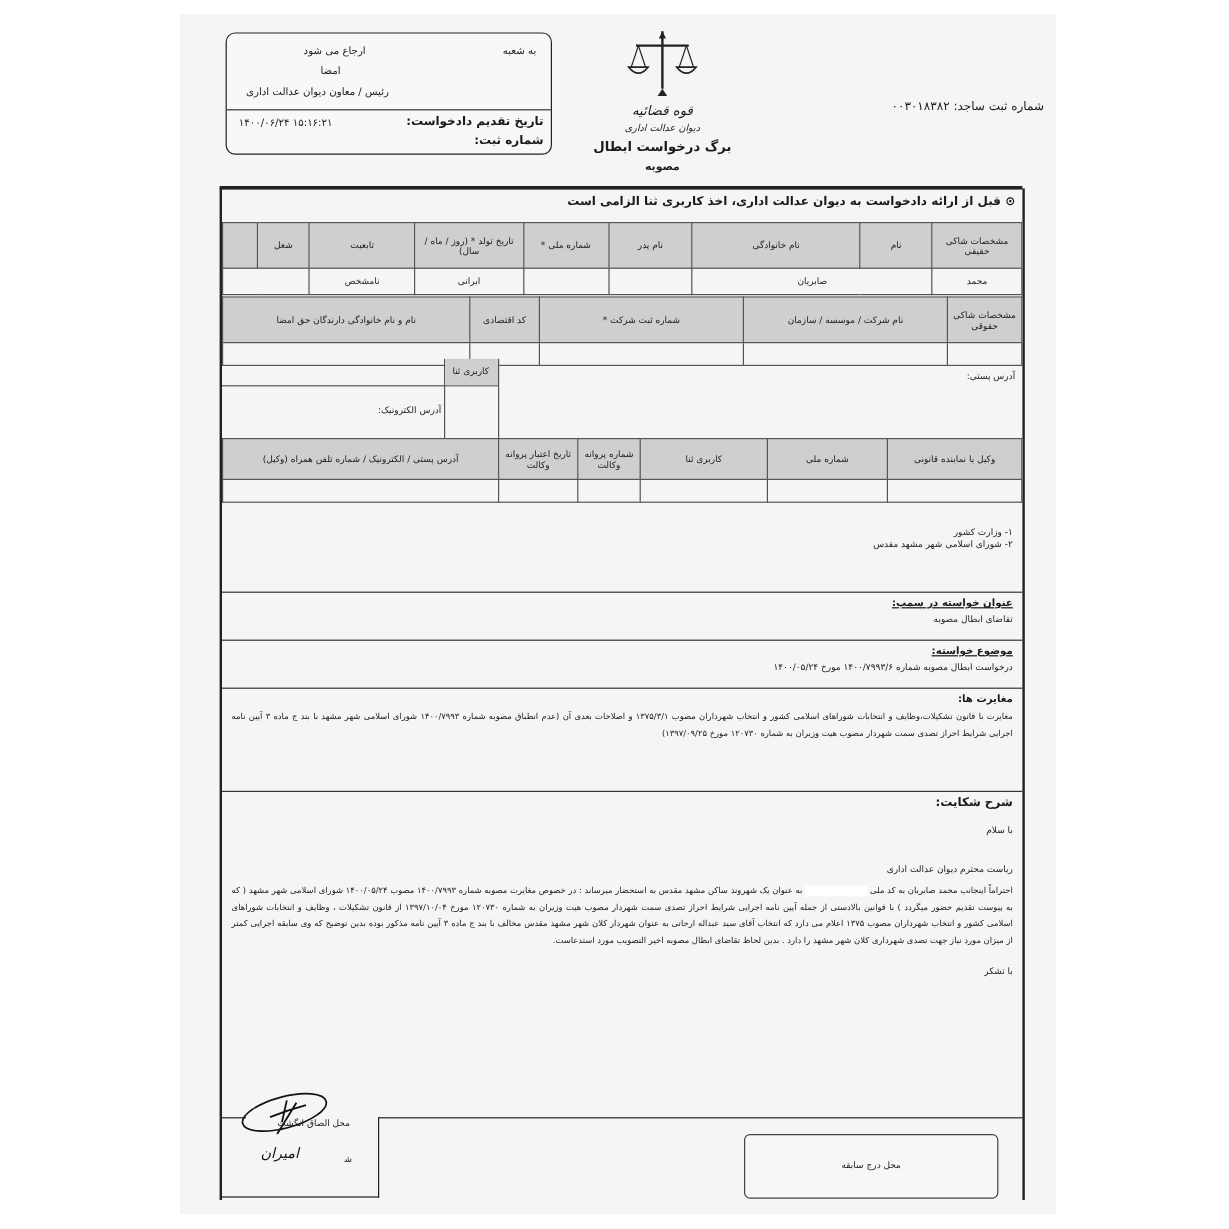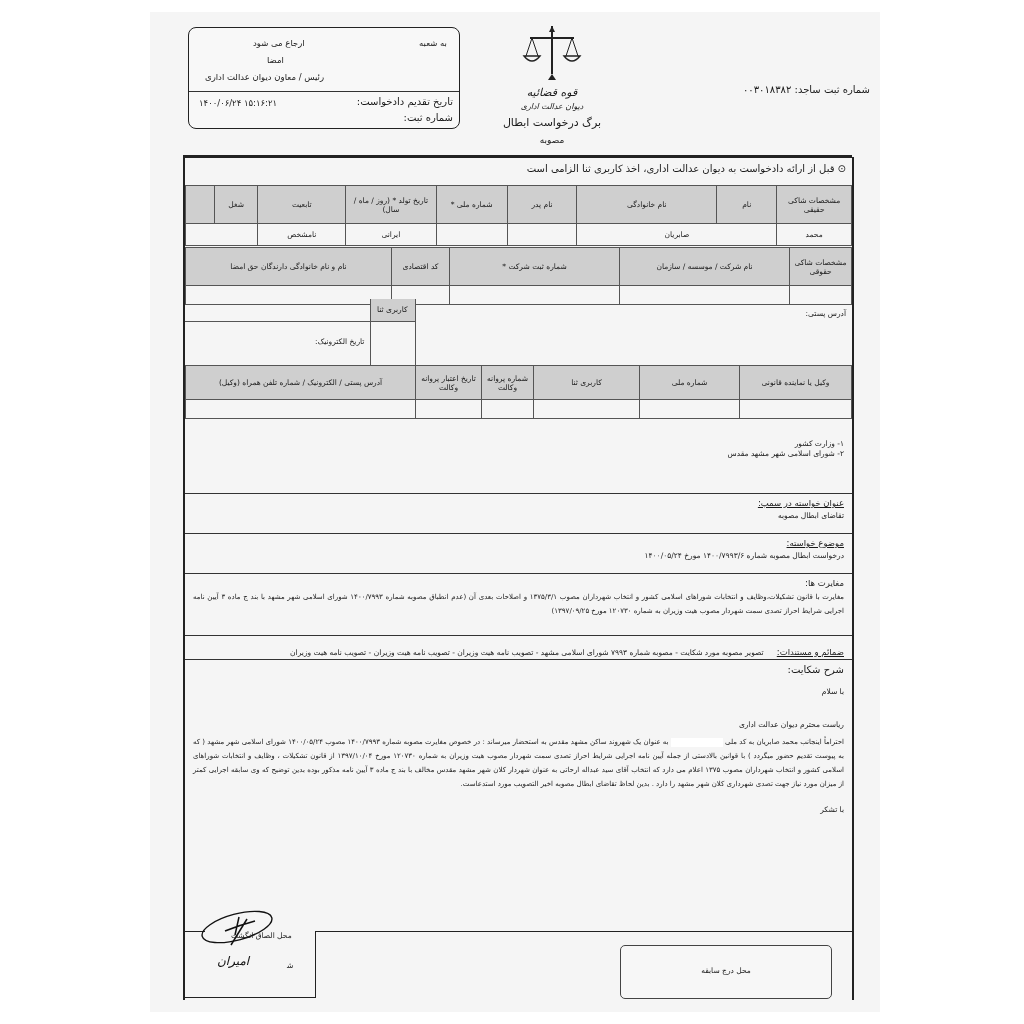--- a/index.html
+++ b/index.html
@@ -7,21 +7,21 @@
          font-family:"DejaVu Sans", sans-serif; color:#1a1a1a; }
   .page { position:absolute; left:150px; top:12px; width:730px; height:1000px; background:#f5f5f5; }
   .rtl { direction:rtl; }
   .abs { position:absolute; }
   
   .topbox { position:absolute; left:38px; top:15px; width:270px; height:100px; border:1.6px solid #222; border-radius:8px; background:#f8f8f8; }
   .topbox .sep { position:absolute; left:0; right:0; top:63px; border-top:1.2px solid #333; }
   .tiny { font-size:7.5px; }
   .small { font-size:8.5px; }
   .med { font-size:10px; }
-  .bold { font-weight:normal; }
+  .bold { font-weight:bold; }
   
   .emblem { position:absolute; left:372px; top:12px; width:60px; height:60px; }
   
   .frame { position:absolute; left:33px; top:145px; width:667px; height:843px; border-left:2px solid #222; border-right:2px solid #222; }
   .frame-top { position:absolute; left:33px; top:143px; width:669px; border-top:3px solid #222; }
   table.grid { border-collapse:collapse; width:100%; direction:rtl; table-layout:fixed; }
   table.grid td { border:1px solid #555; font-size:7.5px; text-align:center; padding:1px 2px; height:16px; }
   table.grid td.hd { background:#cfcfcf; }
   .section { position:absolute; left:0; right:0; border-top:1.4px solid #333; direction:rtl; padding:4px 8px; box-sizing:border-box; }
   .u { text-decoration:underline; }
@@ -140,21 +140,21 @@
       </tbody>
         </table>
     </div>
 
     <div class="abs" style="left:0; right:0; top:142px; height:66px; border-bottom:1px solid #555;">
       <div class="abs" style="left:230px; top:0; width:1px; height:66px; background:#555;"></div>
       <div class="abs" style="left:185px; top:0; width:1px; height:66px; background:#555;"></div>
       <div class="abs" style="left:0; top:22px; width:230px; height:1px; background:#555;"></div>
       <div class="abs hd" style="left:186px; top:0; width:44px; height:22px; background:#cfcfcf;"></div>
       <span class="abs rtl tiny" style="left:192px; top:6px;">کاربری ثنا</span>
-      <span class="abs rtl tiny" style="left:130px; top:38px;">تاریخ الکترونیک:</span>
+      <span class="abs rtl tiny" style="left:130px; top:38px;">آدرس الکترونیک:</span>
       <span class="abs rtl tiny" style="right:6px; top:10px;">آدرس پستی:</span>
     </div>
 
     <div class="abs" style="left:0; right:0; top:208px;">
       <table class="grid">
         <colgroup>
             <col style="width:112px">
             <col style="width:100px">
             <col style="width:106px">
             <col style="width:52px">
@@ -195,24 +195,20 @@
     <div class="section" style="top:376px; height:40px;">
       <div class="bold small u">موضوع خواسته:</div>
       <div class="tiny" style="margin-top:3px;">درخواست ابطال مصوبه شماره ۱۴۰۰/۷۹۹۳/۶ مورخ ۱۴۰۰/۰۵/۲۴</div>
     </div>
 
     <div class="section" style="top:416px; height:62px;">
       <div class="bold small">مغایرت ها:</div>
       <div class="para" style="margin-top:2px;">مغایرت با قانون تشکیلات،وظایف و انتخابات شوراهای اسلامی کشور و انتخاب شهرداران مصوب ۱۳۷۵/۳/۱ و اصلاحات بعدی آن (عدم انطباق مصوبه شماره ۱۴۰۰/۷۹۹۳ شورای اسلامی شهر مشهد با بند ج ماده ۳ آیین نامه اجرایی شرایط احراز تصدی سمت شهردار مصوب هیت وزیران به شماره ۱۲۰۷۳۰ مورخ ۱۳۹۷/۰۹/۲۵)</div>
     </div>
 
-    <div class="section" style="top:478px; height:24px;">
-      <span class="bold small u">ضمائم و مستندات:</span>
-      <span class="tiny" style="margin-right:8px;">تصویر مصوبه مورد شکایت - مصوبه شماره ۷۹۹۳ شورای اسلامی مشهد - تصویب نامه هیت وزیران - تصویب نامه هیت وزیران - تصویب نامه هیت وزیران</span>
-    </div>
 
     <div class="section" style="top:502px; height:240px;">
       <div class="bold med">شرح شکایت:</div>
       <div class="tiny" style="margin-top:12px;">با سلام</div>
       <div class="tiny" style="margin-top:24px;">ریاست محترم دیوان عدالت اداری</div>
       <div class="para" style="margin-top:6px;">
         <span>احتراماً اینجانب محمد صابریان به کد ملی</span>
         <span class="redact"></span>
         <span>به عنوان یک شهروند ساکن مشهد مقدس به استحضار میرساند : در خصوص مغایرت مصوبه شماره ۱۴۰۰/۷۹۹۳ مصوب ۱۴۰۰/۰۵/۲۴ شورای اسلامی شهر مشهد ( که به پیوست تقدیم حضور میگردد ) با قوانین بالادستی از جمله آیین نامه اجرایی شرایط احراز تصدی سمت شهردار مصوب هیت وزیران به شماره ۱۲۰۷۳۰ مورخ ۱۳۹۷/۱۰/۰۴ از قانون تشکیلات ، وظایف و انتخابات شوراهای اسلامی کشور و انتخاب شهرداران مصوب ۱۳۷۵ اعلام می دارد که انتخاب آقای سید عبداله ارحاتی به عنوان شهردار کلان شهر مشهد مقدس مخالف با بند ج ماده ۳ آیین نامه مذکور بوده بدین توضیح که وی سابقه اجرایی کمتر از میزان مورد نیاز جهت تصدی شهرداری کلان شهر مشهد را دارد . بدین لحاظ تقاضای ابطال مصوبه اخیر التصویب مورد استدعاست.</span>
       </div>

